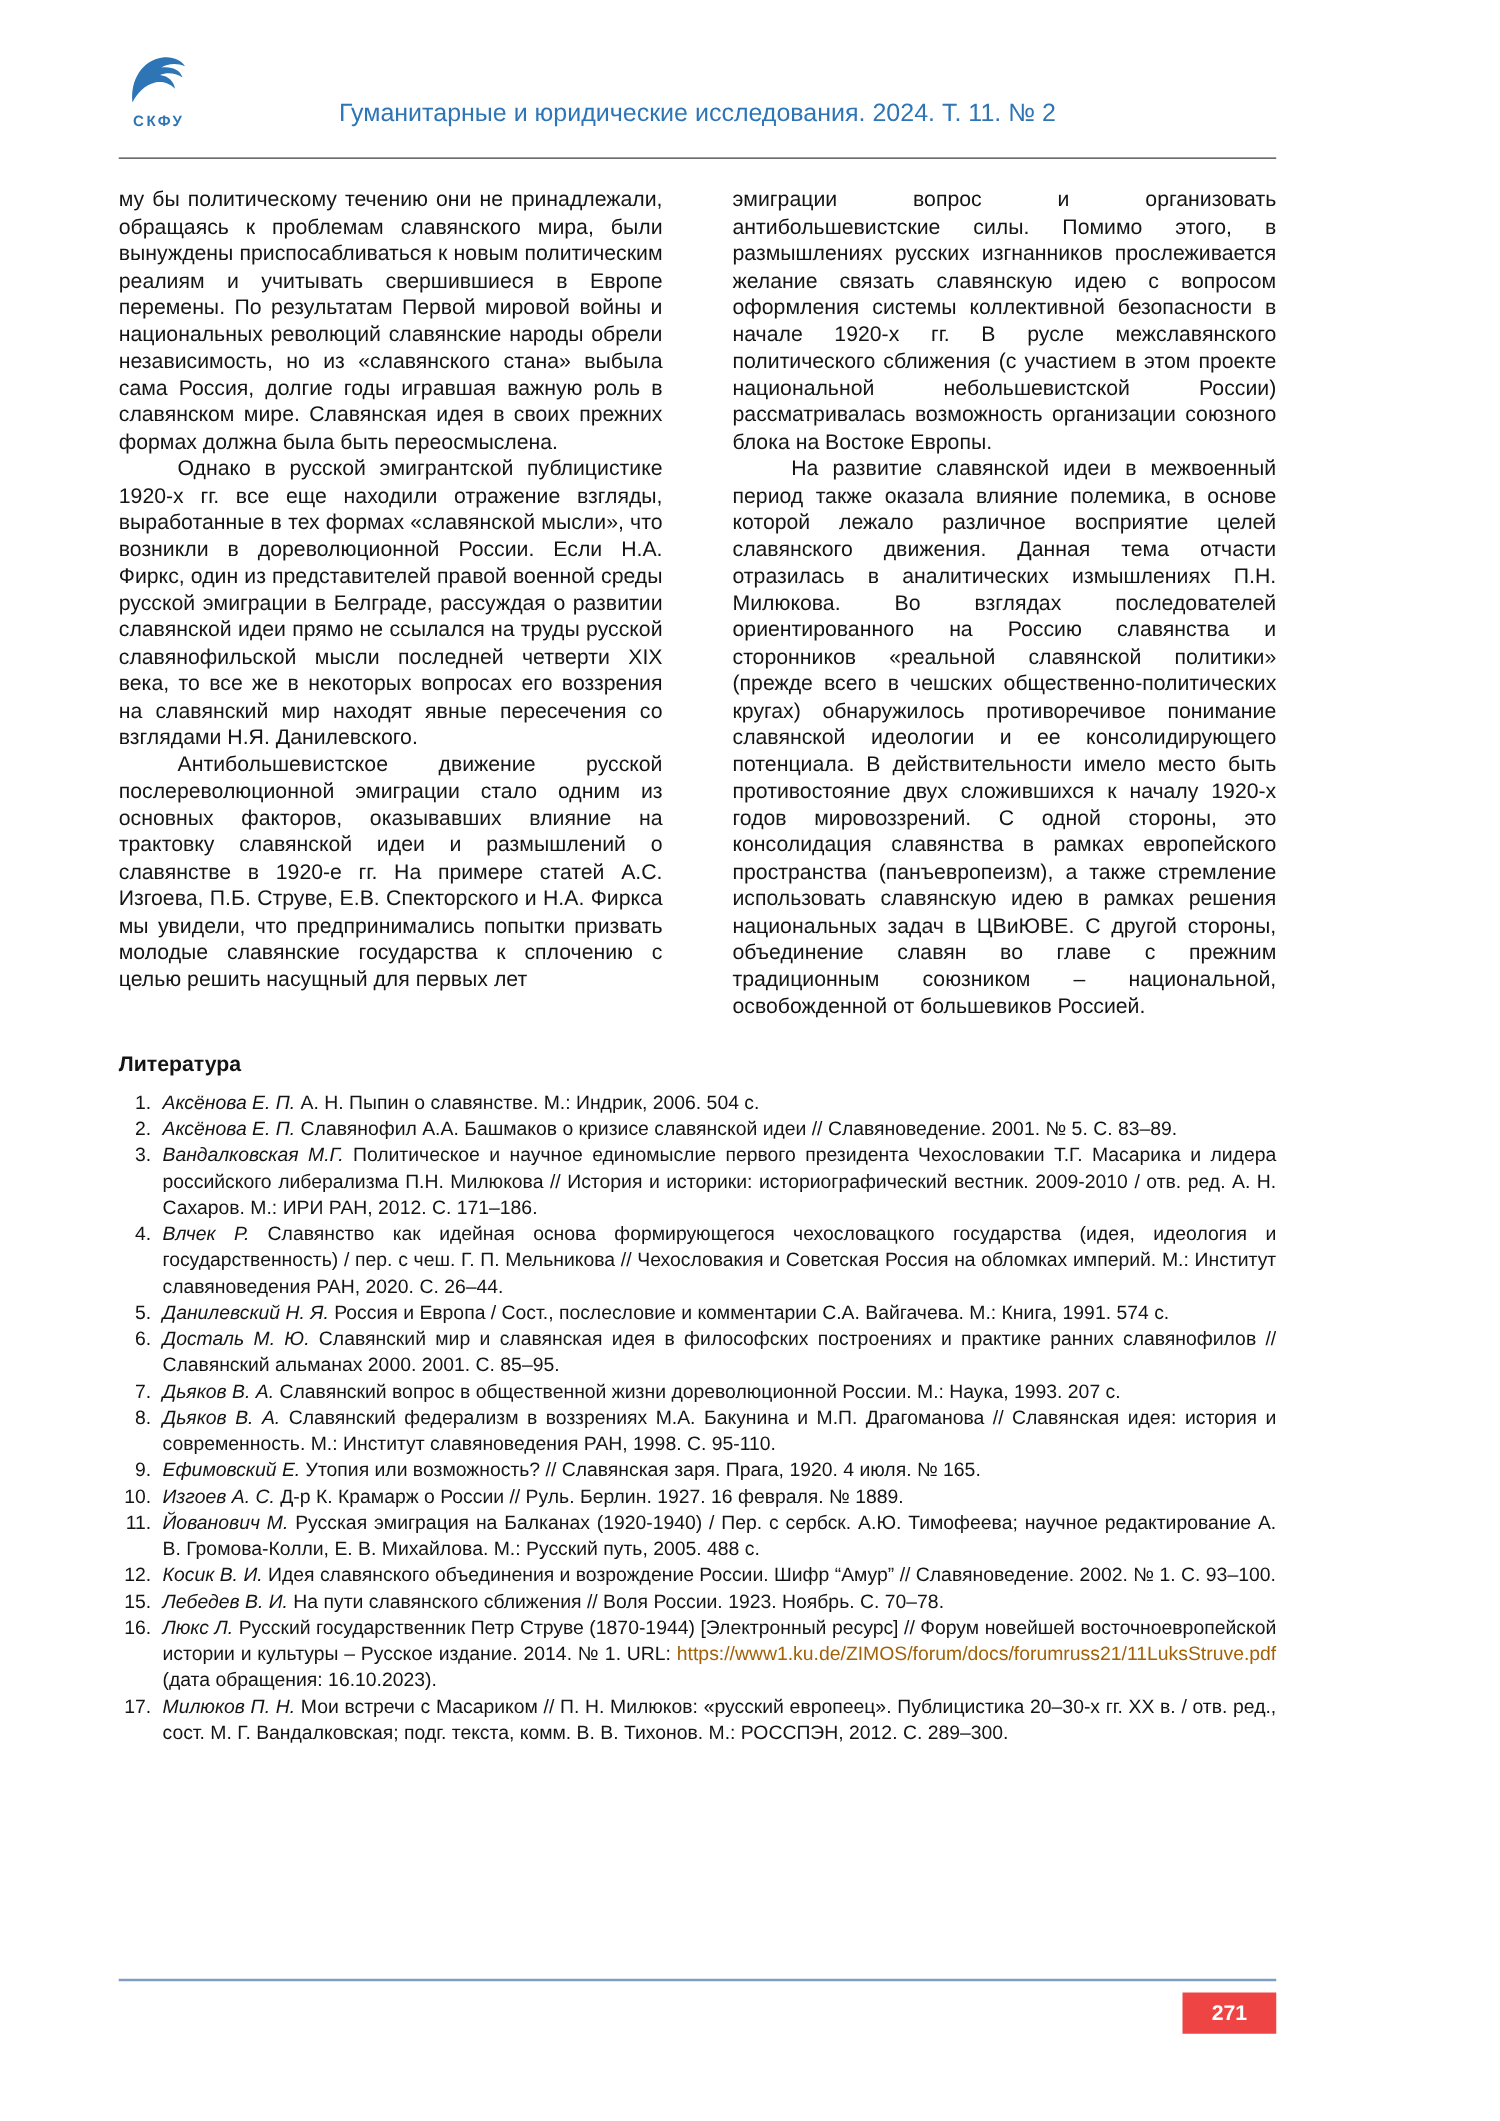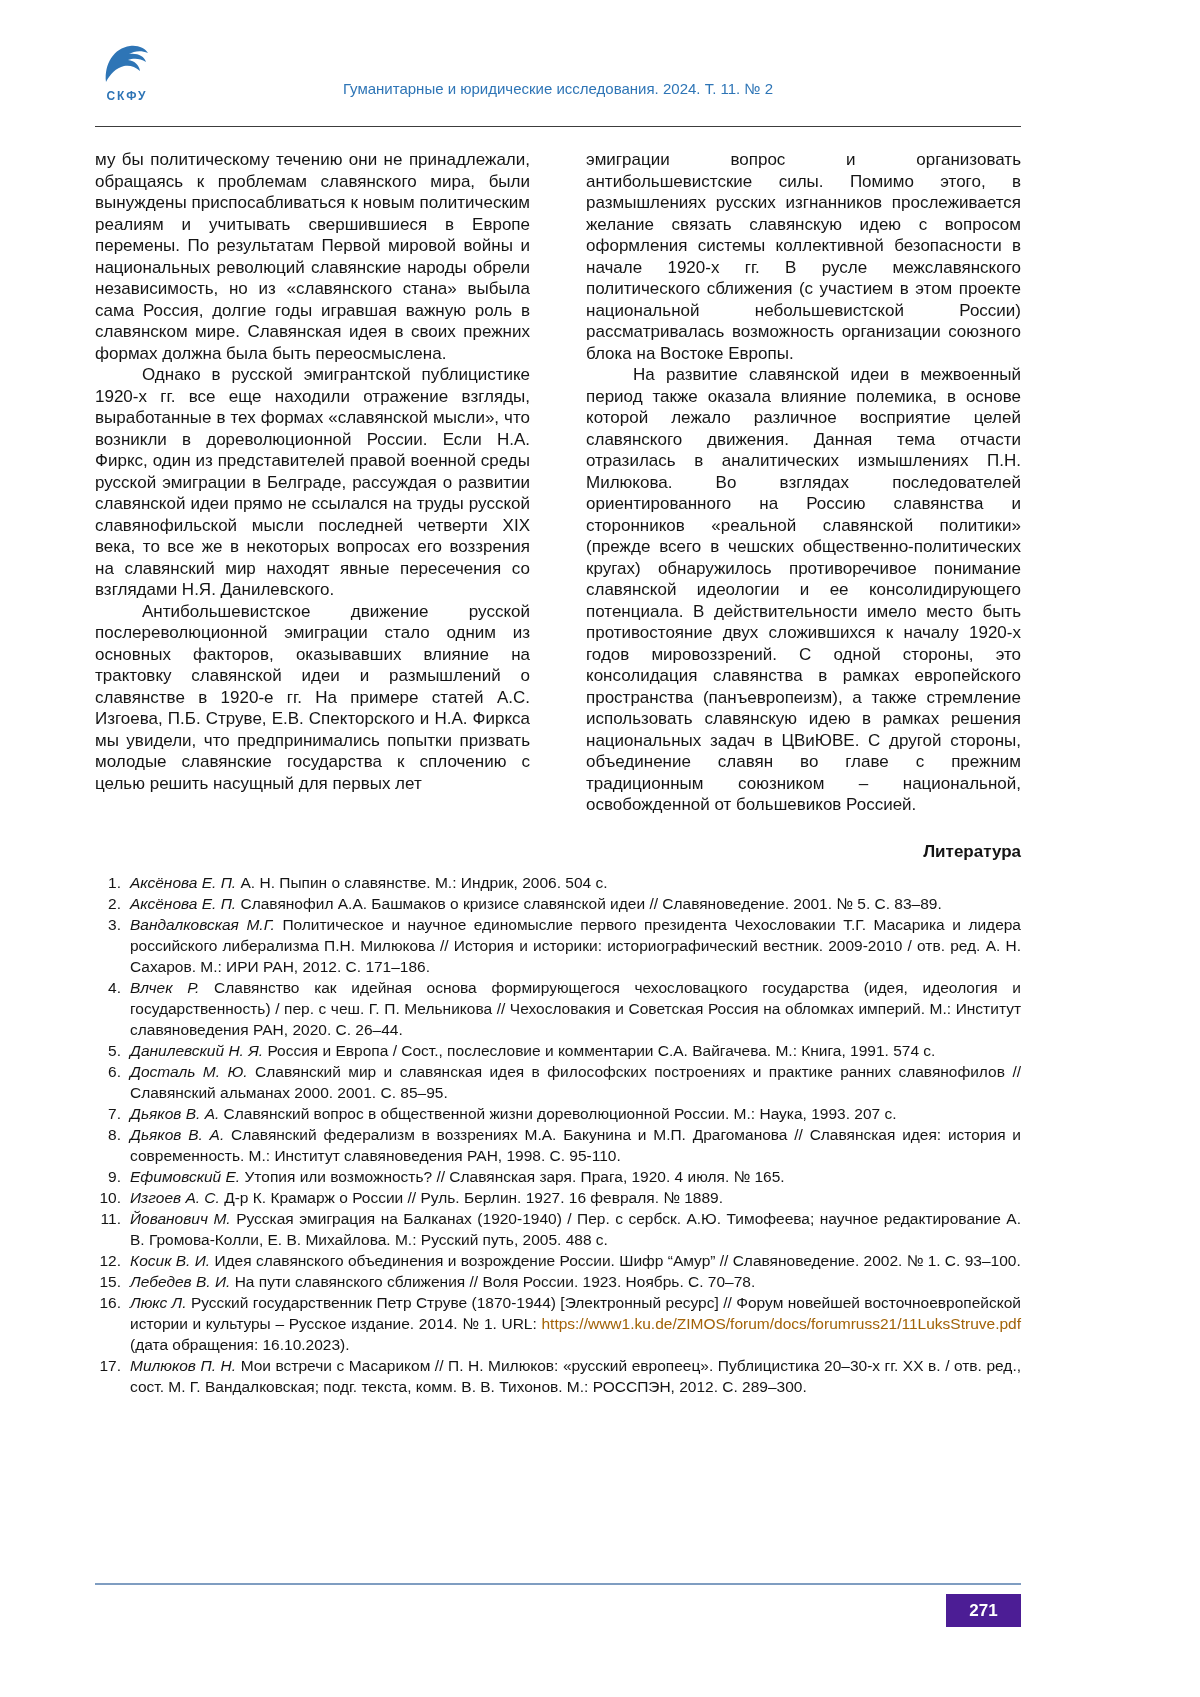--- a/index.html
+++ b/index.html
@@ -18,56 +18,56 @@
   .masthead { position: relative; height: 68px; }
   .logo {
     position: absolute; left: -4px; top: -8px; width: 72px;
     text-align: center;
   }
   .logo-text {
     display: block; font-size: 12px; font-weight: bold; letter-spacing: 2px;
     color: #2e75b6; margin-top: 1px;
   }
   .journal-title {
-    text-align: center; color: #2e75b6; font-size: 15px;
+    text-align: center; color: #2e75b6; font-size: 20px;
     padding-top: 30px;
   }
   .header-rule { height: 1px; background: #3c3c3c; margin-top: 8px; }
 
   
   .columns { display: flex; gap: 56px; margin-top: 22px; }
   .col {
     width: 485px; font-size: 17px; line-height: 21.5px;
     text-align: justify; hyphens: auto;
   }
   .col p { margin: 0; }
   .col p.indent { text-indent: 47px; }
 
   
   .lit-title {
-    text-align: right; font-weight: bold; font-size: 17px;
+    text-align: left; font-weight: bold; font-size: 17px;
     margin: 26px 0 10px 0; color: #141414;
   }
   .references { font-size: 15.5px; line-height: 21px; }
   .ref-item { display: flex; }
   .ref-num {
     flex: 0 0 26px; width: 26px; text-align: right; padding-right: 9px;
   }
   .ref-text { flex: 1; text-align: justify; hyphens: auto; overflow-wrap: anywhere; }
   .ref-author { font-style: italic; }
   .ref-url { color: #a16207; text-decoration: none; cursor: pointer; }
 
   
   .footer-rule {
     position: absolute; left: 95px; right: 95px; top: 1583px;
     height: 2px; background: #7f9dc1;
   }
   .page-num-badge {
     position: absolute; top: 1594px; right: 95px; width: 75px; height: 33px;
-    background: #4c1d95; color: #ffffff; font-size: 17px; font-weight: bold;
+    background: #ef4444; color: #ffffff; font-size: 17px; font-weight: bold;
     display: flex; align-items: center; justify-content: center;
   }
 </style>
 </head>
 <body>
 
 <div class="page">
 
   <div class="masthead">
     <div class="logo">

